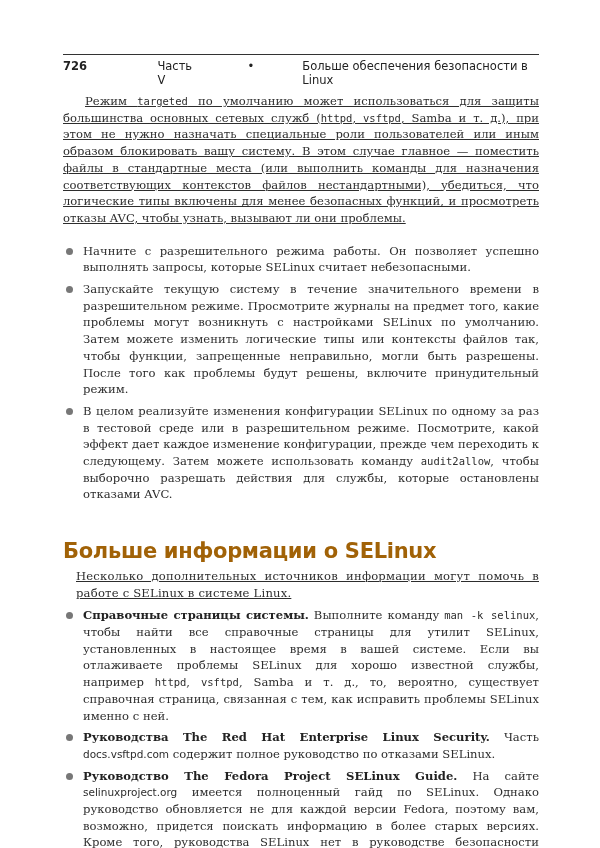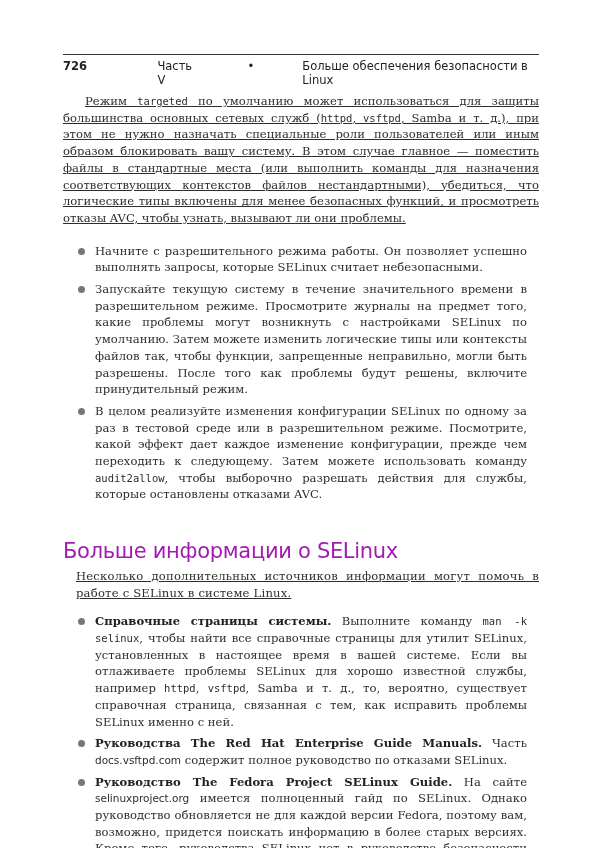--- a/index.html
+++ b/index.html
@@ -7,24 +7,24 @@
   .header { position: absolute; left: 63px; top: 54px; width: 476px; }
   .header-rule { height: 1px; background: #333; width: 100%; }
   .header-row { display: flex; align-items: baseline; margin-top: 4px; font-family: "DejaVu Sans", sans-serif; font-size: 11.5px; color: #222; gap: 40px; }
   .page-num { font-weight: bold; width: 40px; }
   .part { margin-left: 18px; }
   .sep { margin: 0 8px; }
   .content { position: absolute; left: 63px; top: 93px; width: 476px; font-family: "DejaVu Serif", serif; font-size: 11.6px; line-height: 16.7px; text-align: justify; color: #2d2d2d; }
   .para { margin: 0 0 16px 0; text-indent: 22px; hyphens: auto; text-decoration: underline; }
   .code { font-family: "DejaVu Sans Mono", monospace; font-size: 10.5px; }
   .url { font-family: "DejaVu Sans", sans-serif; font-size: 10.5px; }
-  ul.bullets { list-style: none; margin: 12px; padding: 0; }
+  ul.bullets { list-style: none; margin: 0; padding: 0; }
   ul.bullets li { position: relative; padding-left: 20px; margin-bottom: 5px; }
   ul.bullets li .dot { position: absolute; left: 3px; top: 5px; width: 7px; height: 7px; border-radius: 50%; background: #777; }
-  .h2 { font-family: "DejaVu Sans", sans-serif; font-size: 21px; font-weight: normal; margin: 40px 0 8px 0; color: #a21caf; letter-spacing: -0.3px; }
+  .h2 { font-family: "DejaVu Sans", sans-serif; font-size: 21px; font-weight: bold; margin: 40px 0 8px 0; color: #a16207; letter-spacing: -0.3px; }
   .lead { margin: 0 0 6px 13px; letter-spacing: 0.2px; text-decoration: underline; }
   b { font-weight: bold; color: #222; }
 </style>
 </head>
 <body>
 
 <div class="header">
   <div class="header-rule"></div>
   <div class="header-row">
     <span class="page-num">726</span>
@@ -41,17 +41,17 @@
     <li><span class="dot"></span><span>Начните с разрешительного режима работы. Он позволяет успешно выполнять запросы, которые SELinux считает небезопасными.</span></li>
     <li><span class="dot"></span><span>Запускайте текущую систему в течение значительного времени в разрешительном режиме. Просмотрите журналы на предмет того, какие проблемы могут возникнуть с настройками SELinux по умолчанию. Затем можете изменить логические типы или контексты файлов так, чтобы функции, запрещенные неправильно, могли быть разрешены. После того как проблемы будут решены, включите принудительный режим.</span></li>
     <li><span class="dot"></span><span>В целом реализуйте изменения конфигурации SELinux по одному за раз в тестовой среде или в разрешительном режиме. Посмотрите, какой эффект дает каждое изменение конфигурации, прежде чем переходить к следующему. Затем можете использовать команду </span><span class="code">audit2allow</span><span>, чтобы выборочно разрешать действия для службы, которые остановлены отказами AVC.</span></li>
   </ul>
 
   <h2 class="h2">Больше информации о SELinux</h2>
   <p class="lead">Несколько дополнительных источников информации могут помочь в работе с SELinux в системе Linux.</p>
 
   <ul class="bullets">
     <li><span class="dot"></span><b>Справочные страницы системы.</b><span> Выполните команду </span><span class="code">man -k selinux</span><span>, чтобы найти все справочные страницы для утилит SELinux, установленных в настоящее время в вашей системе. Если вы отлаживаете проблемы SELinux для хорошо известной службы, например </span><span class="code">httpd</span><span>, </span><span class="code">vsftpd</span><span>, Samba и т. д., то, вероятно, существует справочная страница, связанная с тем, как исправить проблемы SELinux именно с ней.</span></li>
-    <li><span class="dot"></span><b>Руководства The Red Hat Enterprise Guide Manuals.</b><span> Часть </span><span class="url">docs.vsftpd.com</span><span> содержит полное руководство по отказами SELinux.</span></li>
+    <li><span class="dot"></span><b>Руководства The Red Hat Enterprise Linux Security.</b><span> Часть </span><span class="url">docs.vsftpd.com</span><span> содержит полное руководство по отказами SELinux.</span></li>
     <li><span class="dot"></span><b>Руководство The Fedora Project SELinux Guide.</b><span> На сайте </span><span class="url">selinuxproject.org</span><span> имеется полноценный гайд по SELinux. Однако руководство обновляется не для каждой версии Fedora, поэтому вам, возможно, придется поискать информацию в более старых версиях. Кроме того, руководства SELinux нет в руководстве безопасности Security manual, и его тоже стоит изучить.</span></li>
 
   </ul>
 </div>
 
 </body></html>

